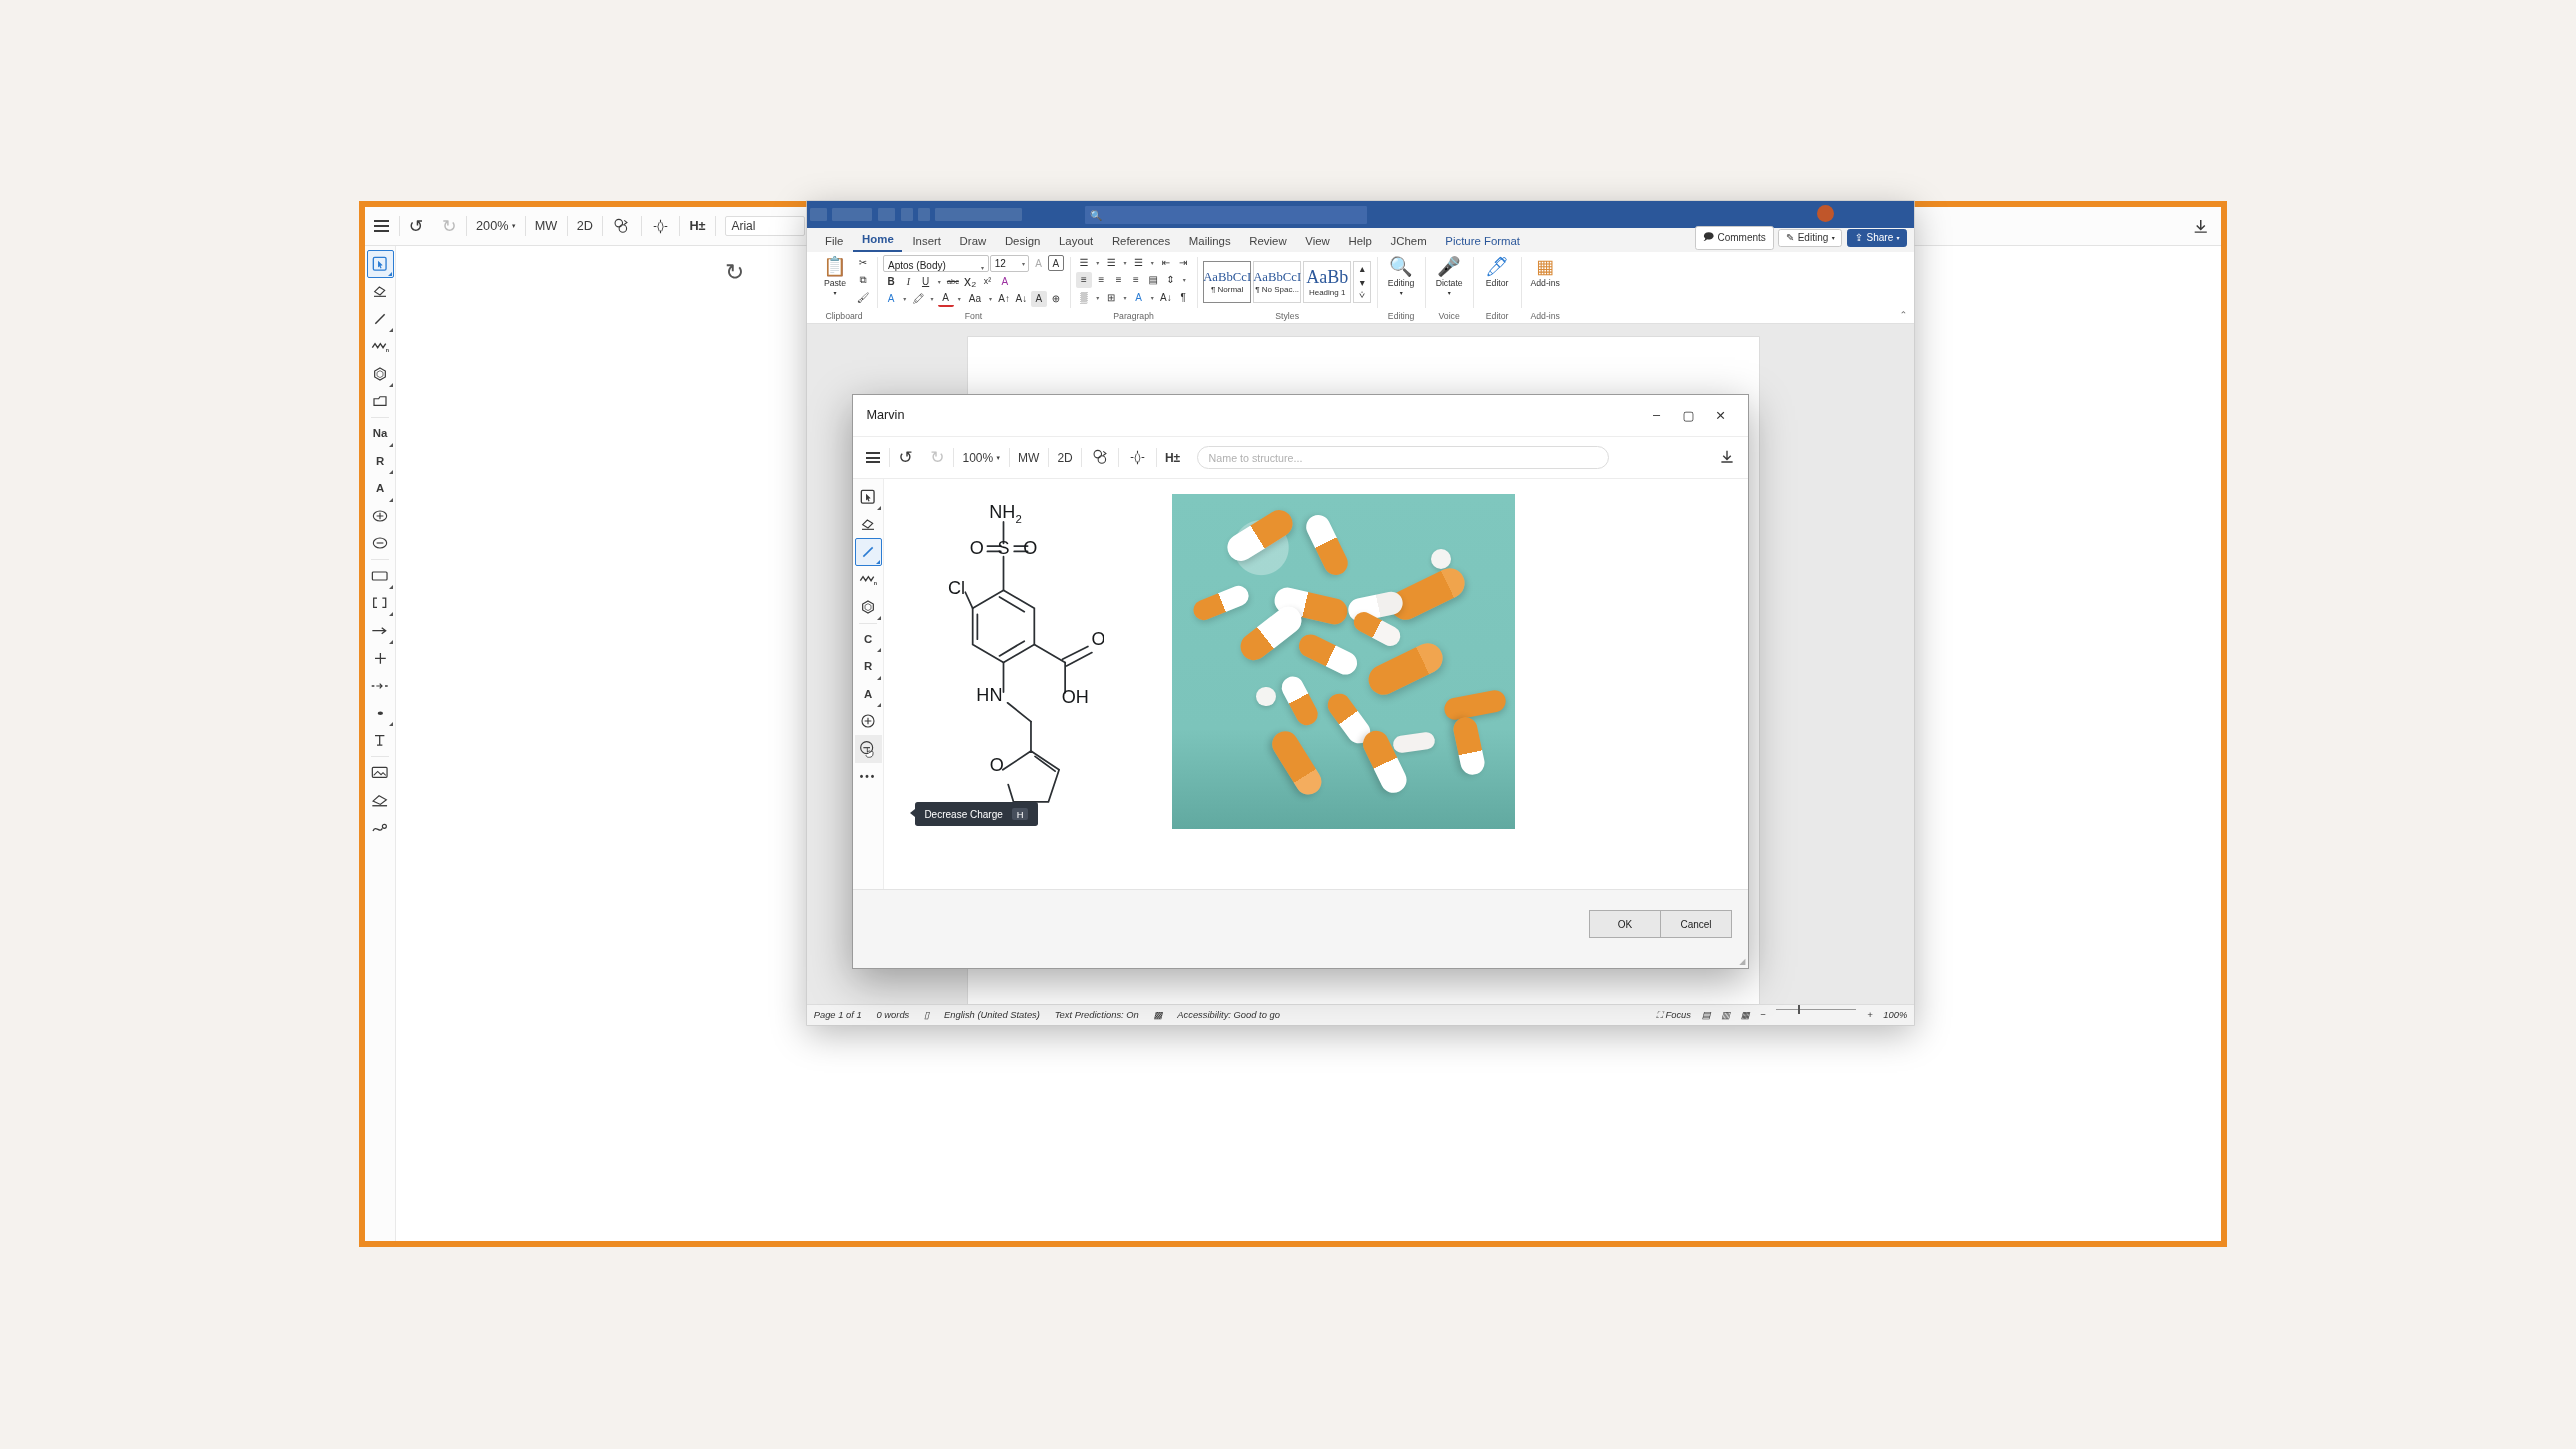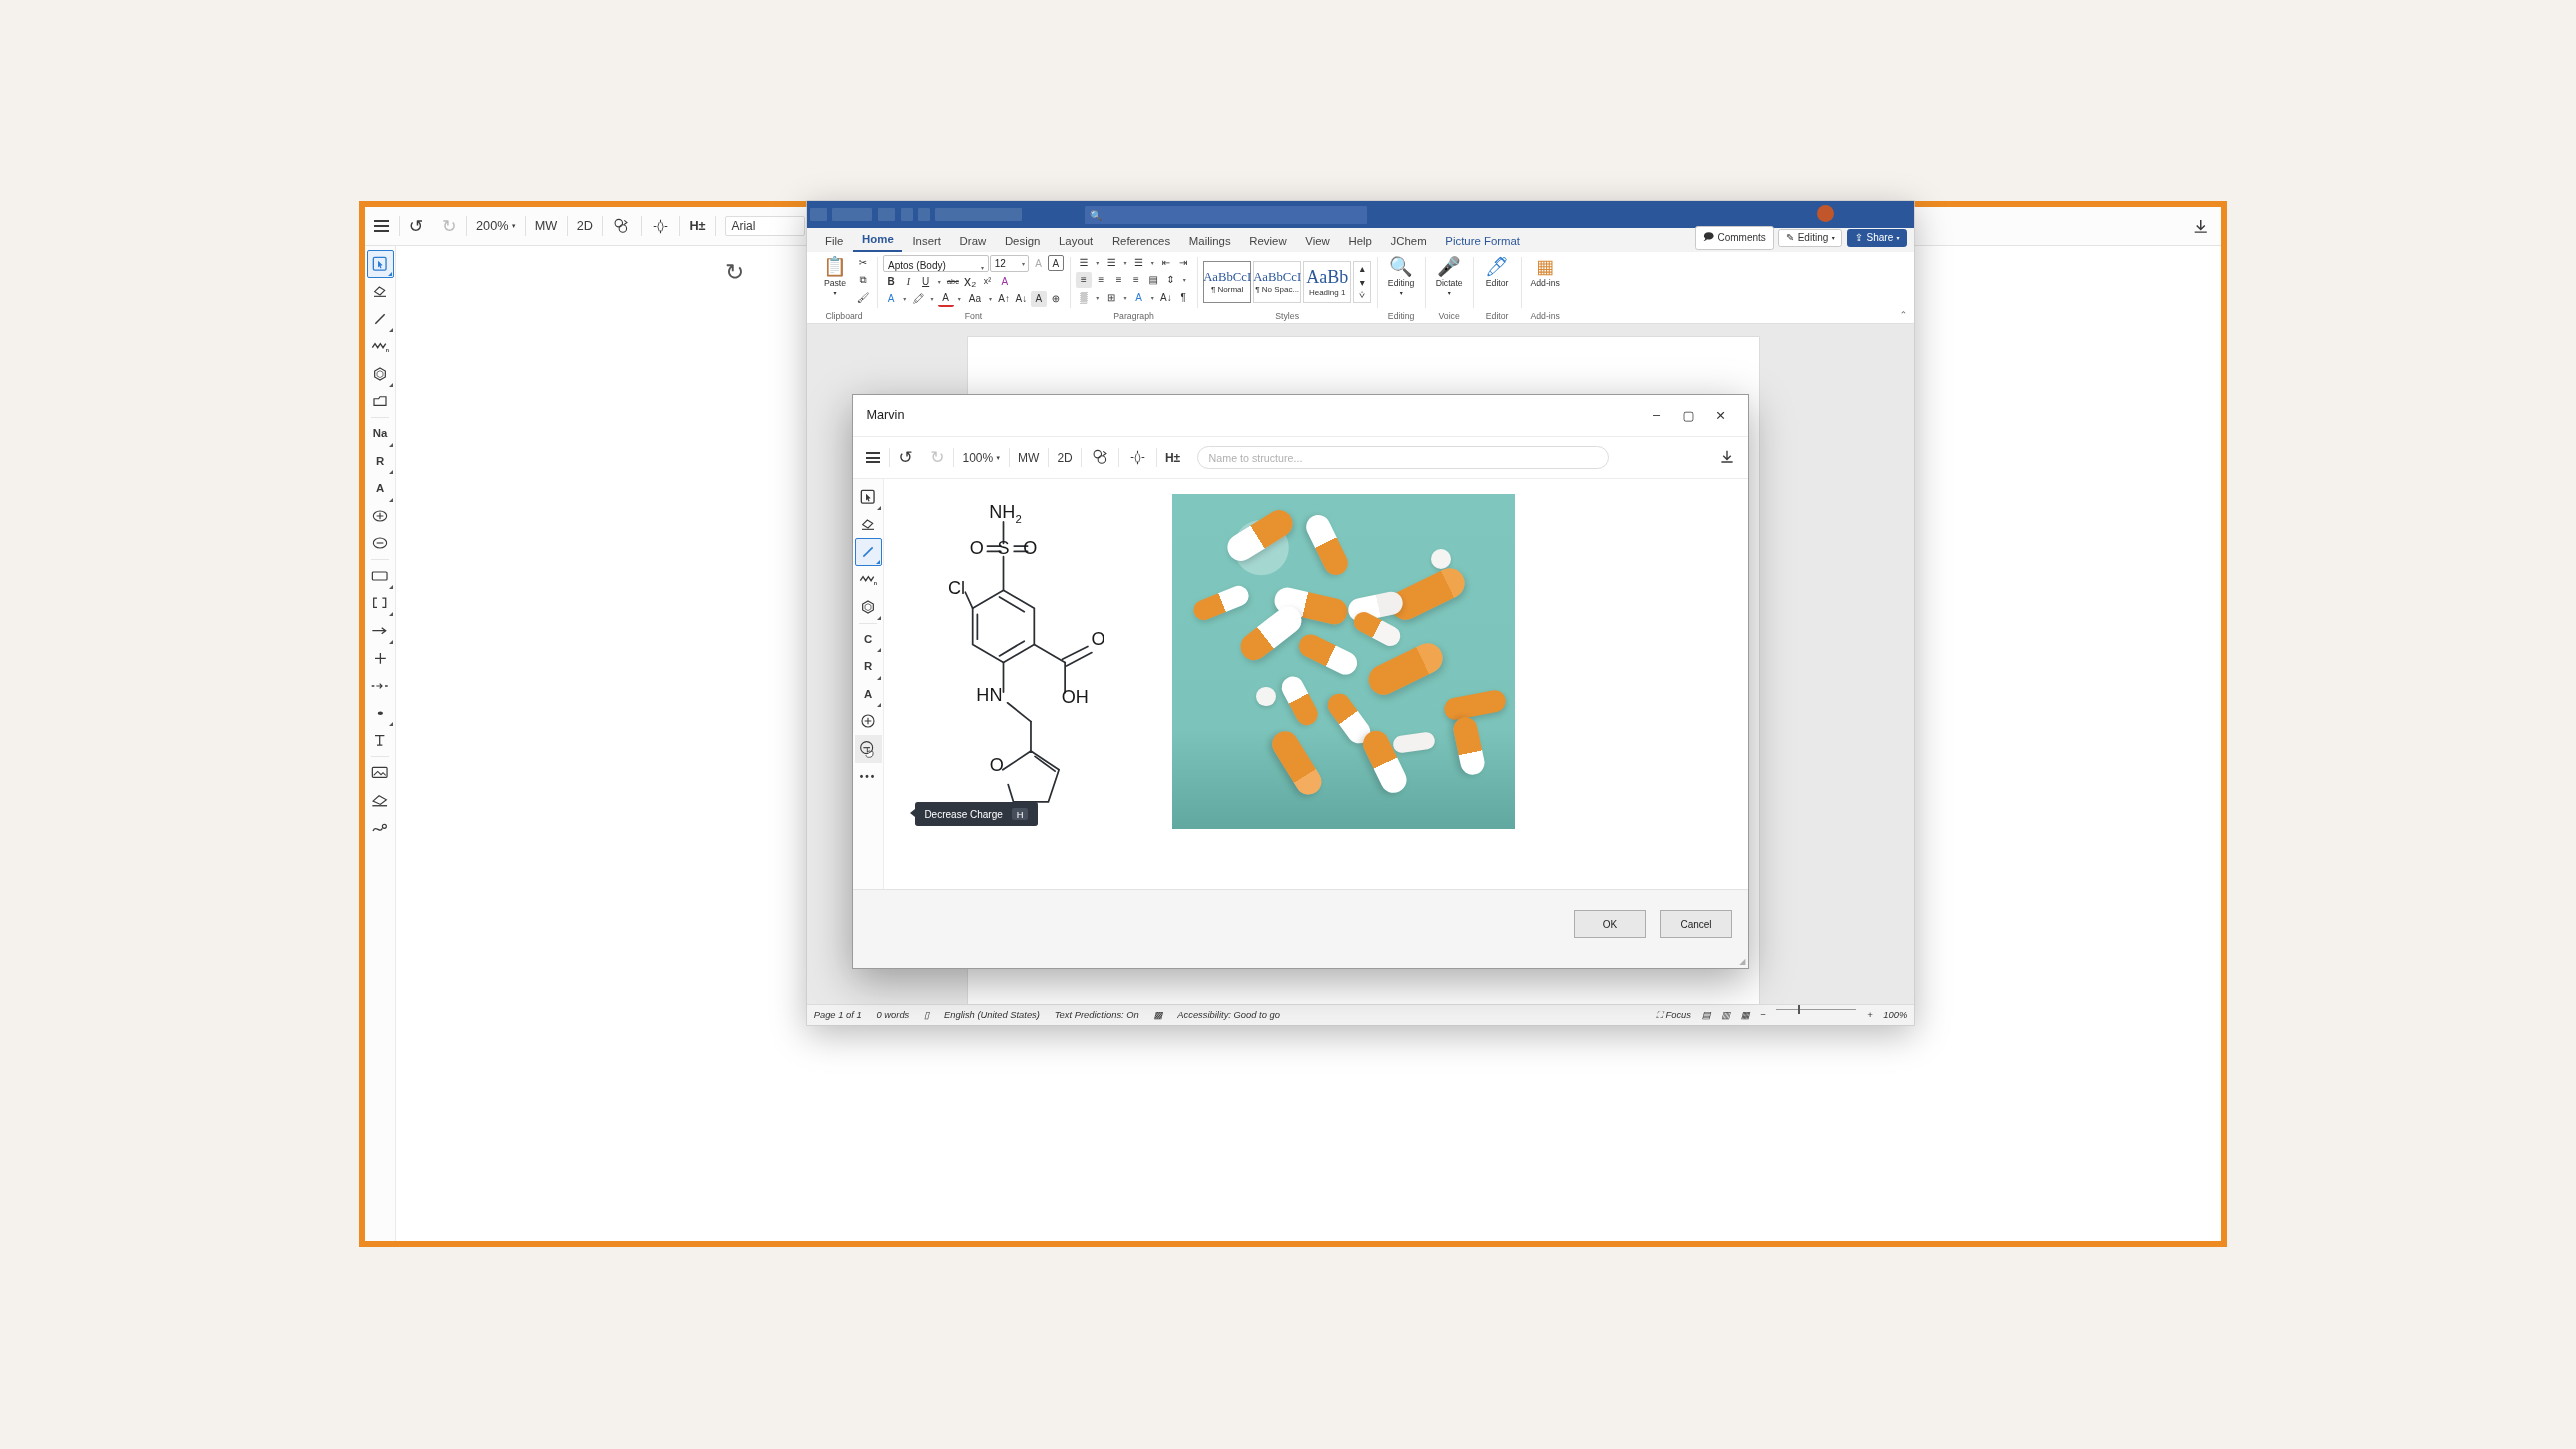--- a/index.html
+++ b/index.html
@@ -243,21 +243,21 @@
   #idgroup .combo {
     position:absolute; left:118px; top:12px; width:241px; height:24px;
     border:0.7px solid #b4b4b4; background:#fff; display:flex; align-items:center;
     justify-content:flex-end; padding-right:5.4px;
   }
   .dlgbtn {
     position:absolute; top:20px; width:72px; height:28px; background:#e8e8e8;
     border:0.7px solid #adadad; font-size:10px; color:#222;
     display:flex; align-items:center; justify-content:center; cursor:default;
   }
-  #btn-ok { right:102px; }
+  #btn-ok { right:87px; }
   #btn-cancel { right:16px; }
   #mv-grip { position:absolute; right:2.7px; bottom:2px; font-size:8px; color:#b0b0b0;}
 </style>
 </head>
 <body>
 
 <div id="app-frame">
 
   <div id="bg-toolbar">
     <div class="bgtb-item">

